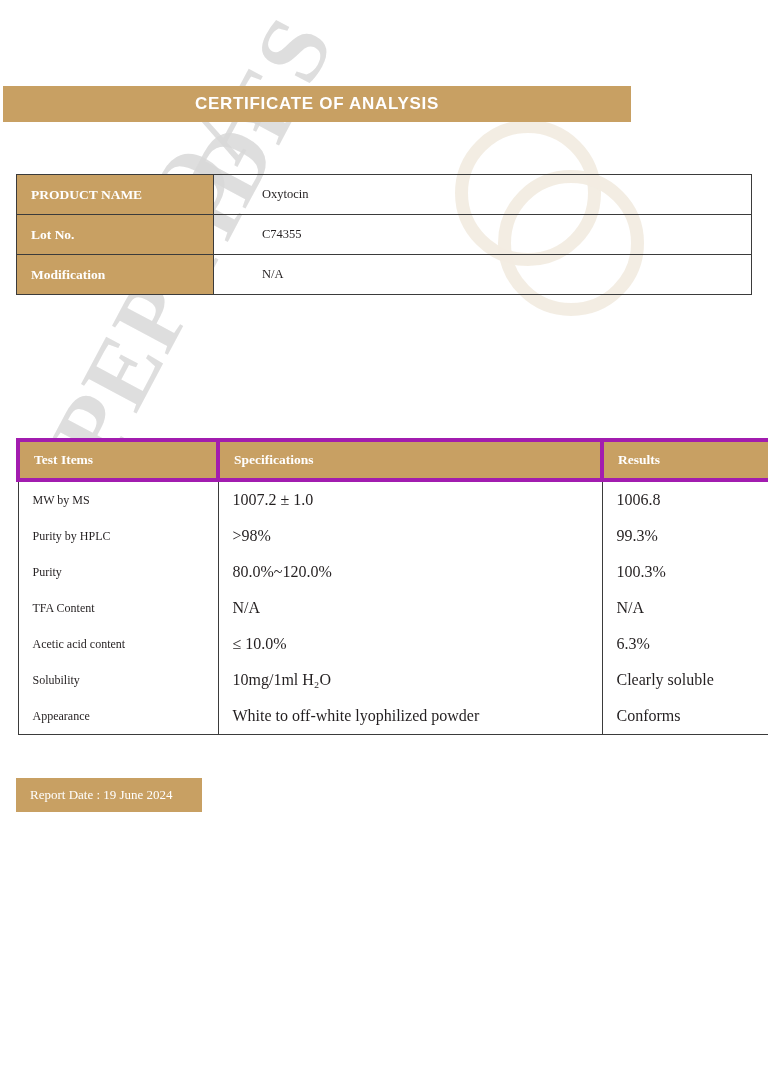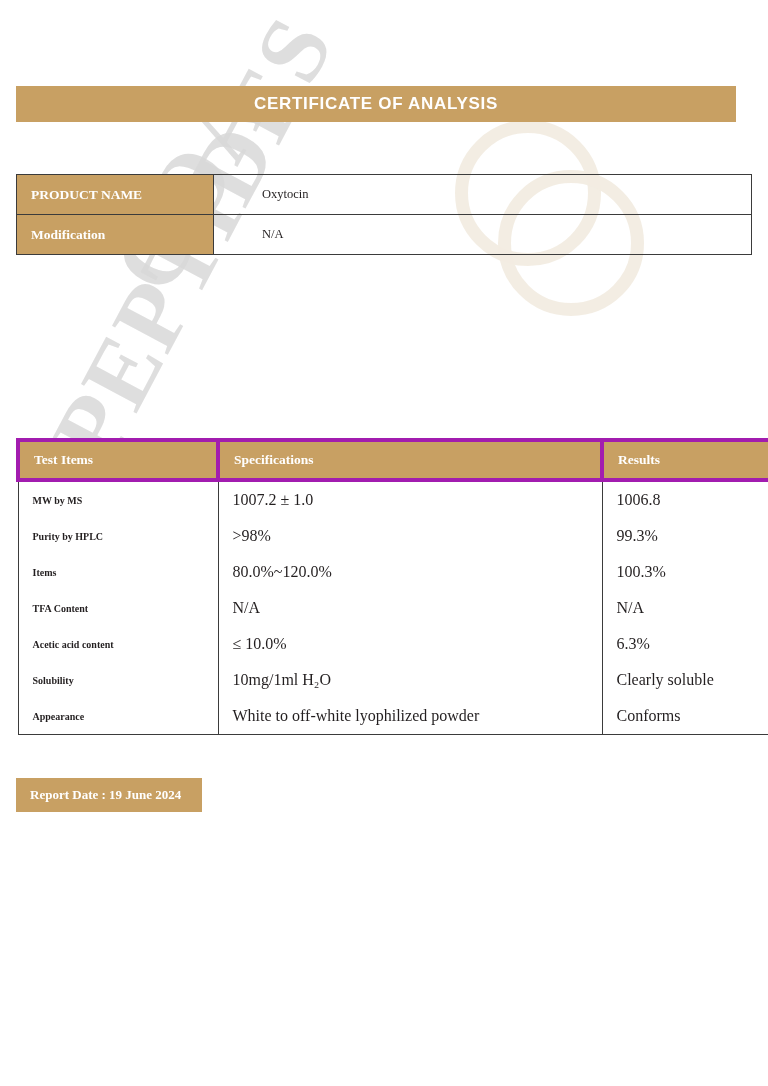--- a/index.html
+++ b/index.html
@@ -70,23 +70,23 @@
   }
 
   .content {
     position: relative;
     z-index: 2;
   }
 
   
   .title-bar {
     position: absolute;
-    left: 16px;
+    left: 3px;
     top: 86px;
-    width: 720px;
+    width: 628px;
     height: 36px;
     background: #c8a063;
     color: #ffffff;
     font-family: "Liberation Sans", sans-serif;
     font-weight: bold;
     font-size: 17px;
     letter-spacing: 0.7px;
     display: flex;
     align-items: center;
     justify-content: center;
@@ -149,37 +149,37 @@
     height: 36px;
     padding: 0 14px;
     vertical-align: middle;
     font-size: 16px;
     background: transparent;
   }
   .results-table tr:last-child td {
     border-bottom: 1px solid #3b3b3b;
   }
   .results-table td.item {
-    font-weight: bold;
-    font-size: 10px;
+    font-weight: normal;
+    font-size: 12px;
   }
   .col-item { width: 168px; }
   .col-spec { width: 352px; }
   .col-res  { width: 216px; }
 
   
   .report-date {
     position: absolute;
     left: 16px;
     top: 778px;
     min-width: 186px;
     height: 34px;
     background: #c8a063;
     color: #ffffff;
-    font-weight: bold;
+    font-weight: normal;
     font-size: 13px;
     display: flex;
     align-items: center;
     padding: 8px 14px;
     box-sizing: border-box;
     white-space: nowrap;
   }
 </style>
 </head>
 <body>
@@ -197,20 +197,24 @@
 
     <div class="title-bar">CERTIFICATE OF ANALYSIS</div>
 
     <table class="info-table">
       <tbody>
         <tr>
           <td class="label">PRODUCT NAME</td>
           <td class="value">Oxytocin</td>
         </tr>
         <tr>
+          <td class="label">Lot No.</td>
+          <td class="value">C74355</td>
+        </tr>
+        <tr>
           <td class="label">Modification</td>
           <td class="value">N/A</td>
         </tr>
       </tbody>
     </table>
 
     <table class="results-table">
       <thead>
         <tr>
           <th class="col-item">Test Items</th>
@@ -223,21 +227,21 @@
           <td class="item">MW by MS</td>
           <td>1007.2 ± 1.0</td>
           <td>1006.8</td>
         </tr>
         <tr>
           <td class="item">Purity by HPLC</td>
           <td>&gt;98%</td>
           <td>99.3%</td>
         </tr>
         <tr>
-          <td class="item">Items</td>
+          <td class="item">Purity</td>
           <td>80.0%~120.0%</td>
           <td>100.3%</td>
         </tr>
         <tr>
           <td class="item">TFA Content</td>
           <td>N/A</td>
           <td>N/A</td>
         </tr>
         <tr>
           <td class="item">Acetic acid content</td>

